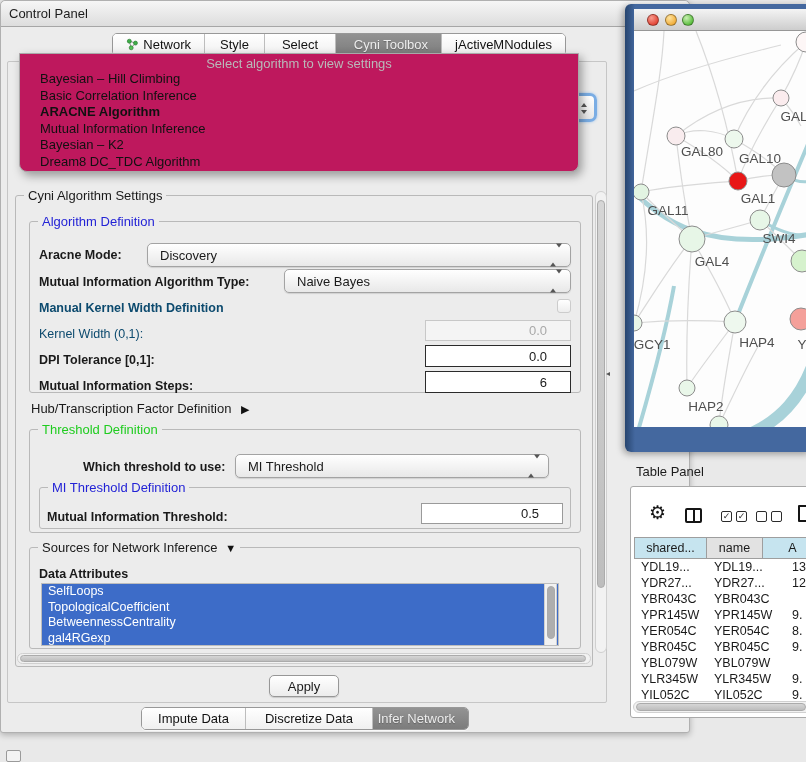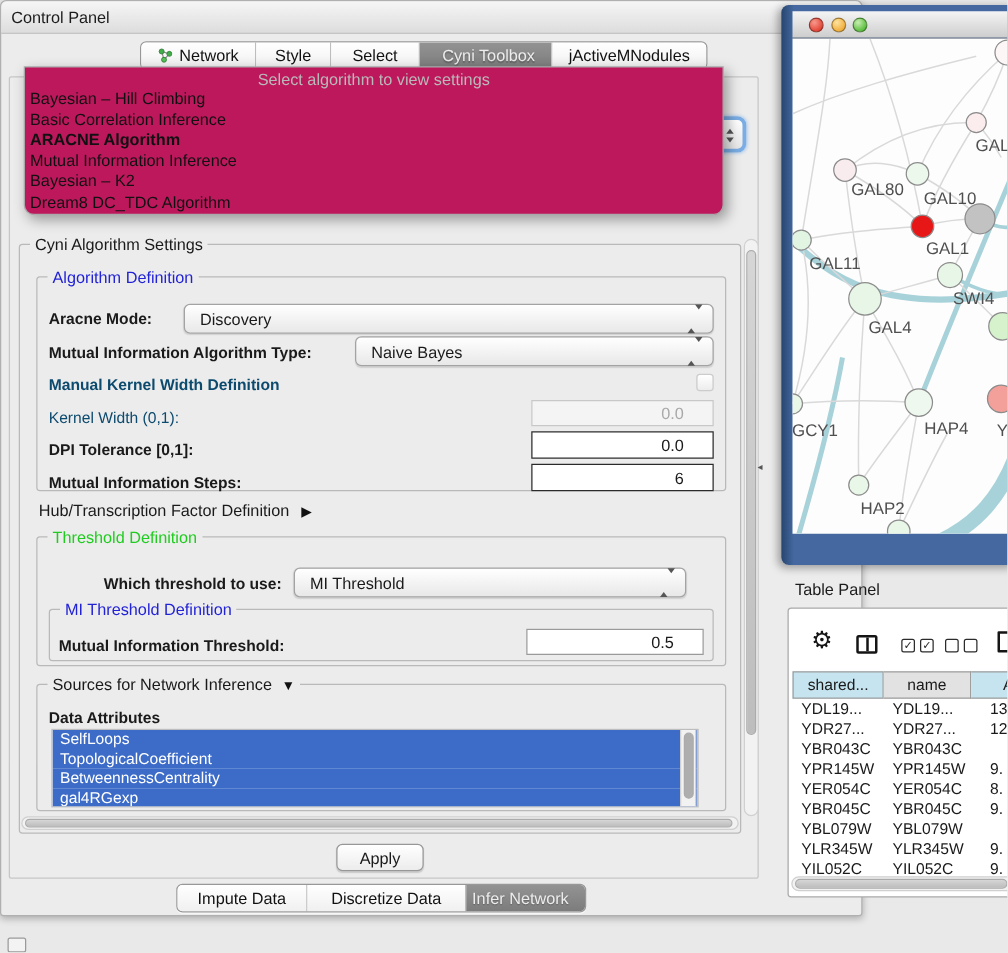--- a/index.html
+++ b/index.html
@@ -28,21 +28,21 @@
               background:linear-gradient(#ffffff,#f0f0f0); white-space:nowrap; }
   .seg-item:last-child { border-right:none; }
   .seg-item.selected { background:linear-gradient(#939393,#7c7c7c); color:#ededed;
                        text-shadow:0 1px 1px rgba(0,0,0,.25);justify-content:flex-end; }
 
   
   .popup { left:18px; top:52px; width:560px; height:119px; background:#be185d;
            border:1px solid #a9a9a9; border-radius:0 0 8px 8px; z-index:30;
            box-shadow:3px 4px 10px rgba(0,0,0,.35); overflow:hidden; padding-top:2px; }
   .popup-head { text-align:center; font-size:13px; color:#b9b9b9; height:15px; }
-  .popup-item { font-size:13px; color:#111; padding-left:4px; height:16.6px; line-height:16.6px; white-space:nowrap; }
+  .popup-item { font-size:13px; color:#111; padding-left:20px; height:16.6px; line-height:16.6px; white-space:nowrap; }
   .popup-item.bold { font-weight:bold; }
 
   
   .combo-frag { left:556px; top:92px; width:40px; height:29px; z-index:5;
             border:3px solid #7aade4; border-radius:7px;
             background:linear-gradient(#ffffff,#e7e7e7); box-shadow:0 0 3px #9cc2ec; }
 
   
   .group { border:1px solid #b9b9b9; border-radius:3px; }
   .legend { position:absolute; top:-8px; left:8px; background:#ececec; padding:0 4px;
@@ -373,21 +373,21 @@
         <div class="cb">✓</div>
     </div>
     <div class="abs cb-pair" style="left:125px; top:24px;">
       <div class="cb"></div>
         <div class="cb"></div>
     </div>
     <div class="abs page-icon" style="left:167px; top:18px;"></div>
 
     <div class="abs th-row" style="left:3px; top:50px;">
         <div class="th hl" style="width: 73px;">shared...</div>
-        <div class="th" style="width: 70px; text-align: right;">name</div>
+        <div class="th" style="width: 56px; text-align: right;">name</div>
         <div class="th hl" style="width: 60px;">A</div>
       </div>
     <div class="abs" style="left:3px; top:72px;">
         <div class="tr">
           <div class="td" style="width: 73px;">YDL19...</div>
           <div class="td" style="width: 78px;">YDL19...</div>
           <div class="td" style="width: 60px;">13</div>
         </div>
         <div class="tr">
           <div class="td" style="width: 73px;">YDR27...</div>

